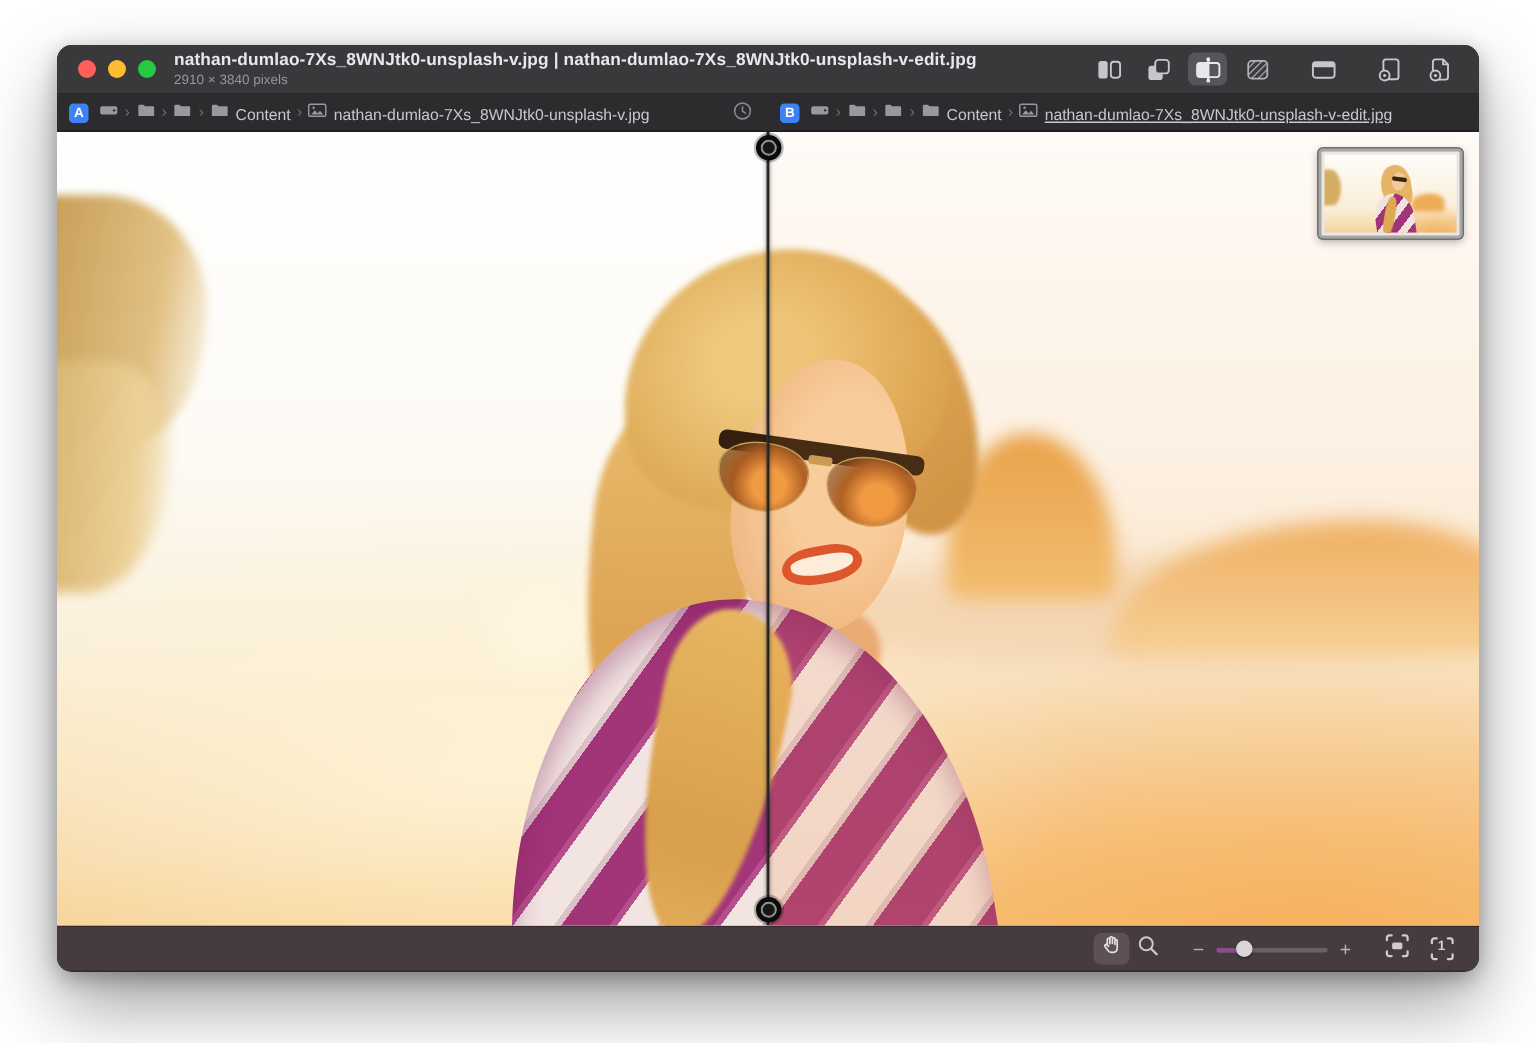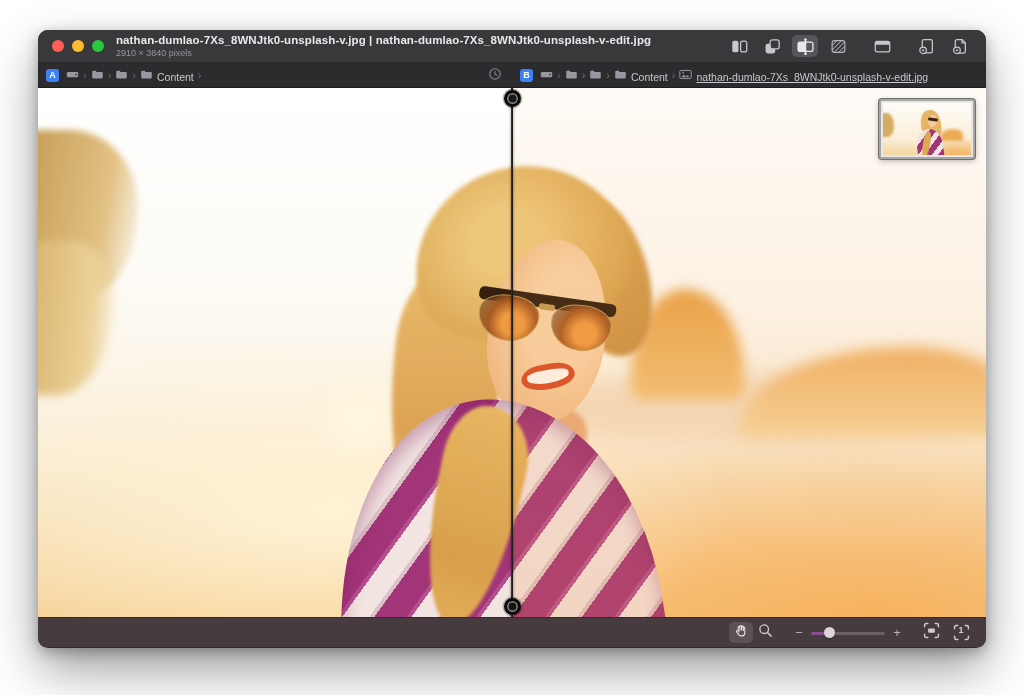--- a/index.html
+++ b/index.html
@@ -300,20 +300,28 @@
             </svg></span>
         </span>
       <span class="chev">›</span>
       <span class="crumb">
           <span><svg width="13" height="13" viewBox="0 0 16 16">
               <path d="M1.5 4.6 q0-1.1 1.1-1.1 h3.1 l1.3 1.3 h6.5 q1 0 1 1 v6 q0 1-1 1 h-11 q-1 0-1-1 Z" fill="#9a97a0"></path>
             </svg></span>
           <span class="crumb-label">Content</span>
         </span>
       <span class="chev">›</span>
+      <span class="crumb" style="min-width:0;">
+          <span><svg width="13" height="13" viewBox="0 0 16 16">
+              <rect x="1" y="3" width="14" height="10" rx="1.5" fill="none" stroke="#9a97a0" stroke-width="1.2"></rect>
+              <path d="M3 11.5 l3-3.6 2.4 2.8 1.8-2.2 2.8 3Z" fill="#9a97a0"></path>
+              <circle cx="5" cy="6" r="1" fill="#9a97a0"></circle>
+            </svg></span>
+          <span class="crumb-label">nathan-dumlao-7Xs_8WNJtk0-unsplash-v.jpg</span>
+        </span>
       <span class="history-btn">
           <span><svg width="14" height="14" viewBox="0 0 16 16">
               <circle cx="8" cy="8" r="6" fill="none" stroke="#8a8790" stroke-width="1.2"></circle>
               <path d="M8 4.8 V8.2 L10.3 9.6" fill="none" stroke="#8a8790" stroke-width="1.2" stroke-linecap="round"></path>
             </svg></span>
         </span>
     </div>
     <div class="path-half">
       <div class="badge">B</div>
       <span class="crumb">

